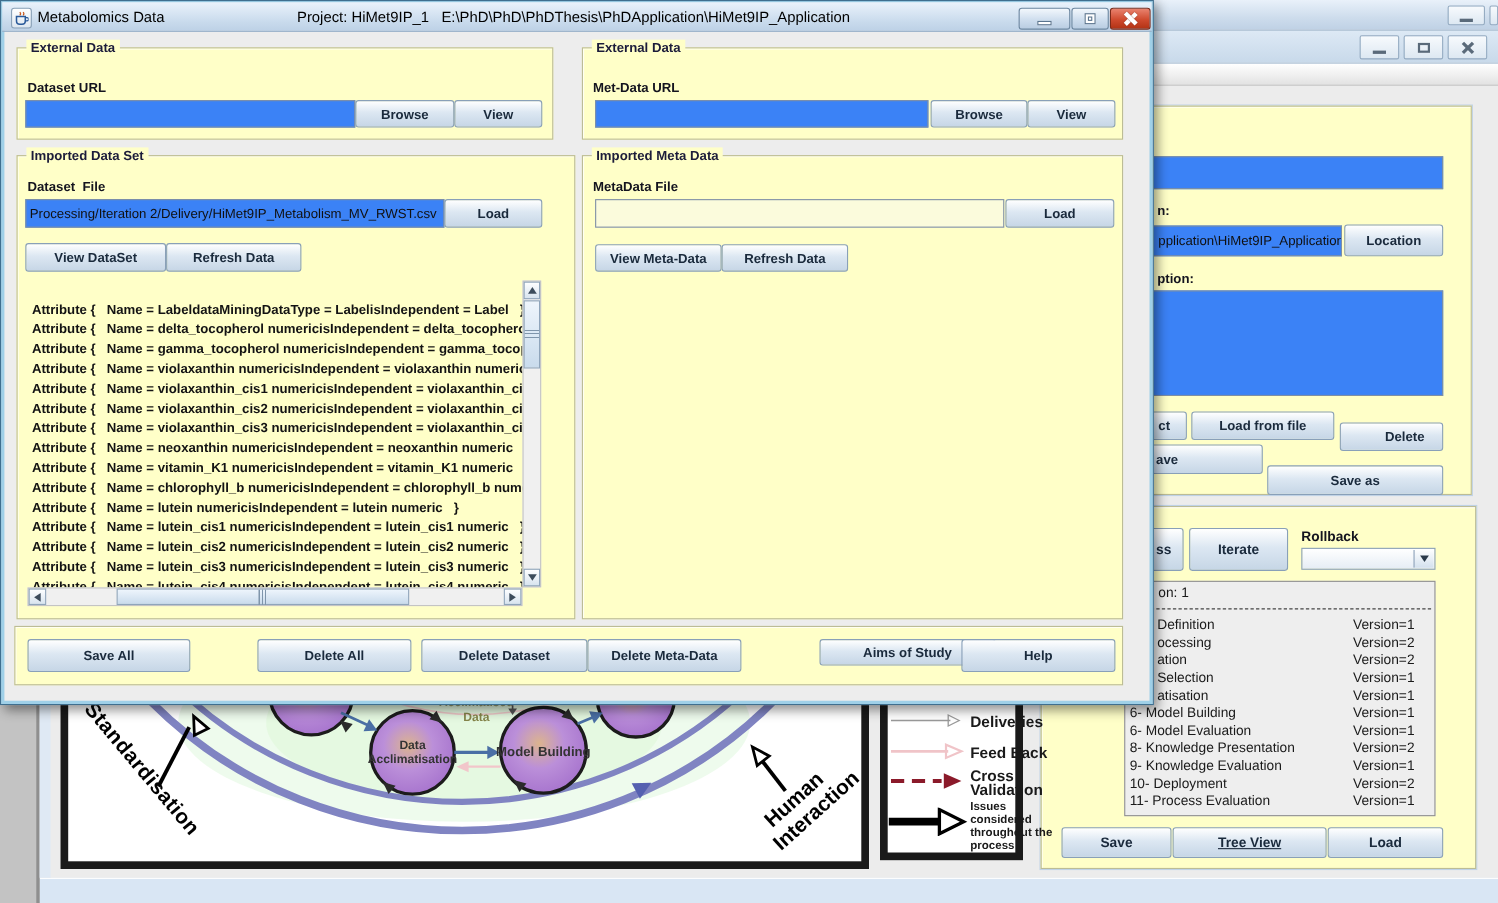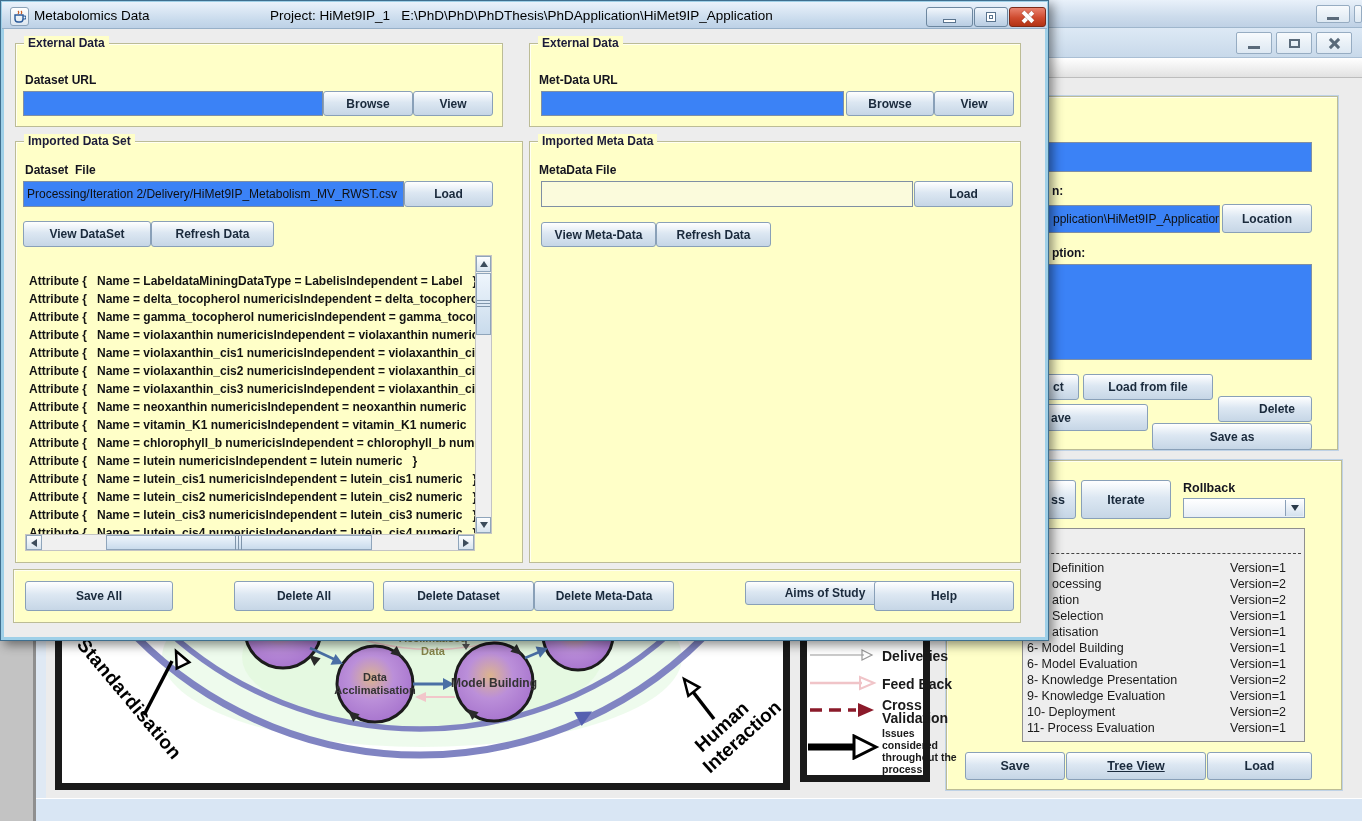--- a/index.html
+++ b/index.html
@@ -135,40 +135,41 @@
   <div class="abs inp" style="left:972px; top:205px; width:248px; height:28px;">
     <span class="abs" style="left:80px; top:6px; font-size:12px; white-space:pre;">pplication\HiMet9IP_Application</span>
   </div>
   <div class="abs btn" style="left:1222px; top:204px; width:90px; height:29px;">Location</div>
   <div class="abs lbl" style="left:1052px; top:246px; z-index:3;">ption:</div>
   <div class="abs inp" style="left:972px; top:264px; width:340px; height:96px;"></div>
   <div class="abs btn" style="left:962px; top:374px; width:117px; height:26px; justify-content:flex-start;">
     <span style="position:absolute; left:90px;">ct</span>
   </div>
   <div class="abs btn" style="left:1083px; top:374px; width:130px; height:26px;">Load from file</div>
-  <div class="abs btn" style="left:1218px; top:396px; width:94px; height:26px;padding-left:24px;">Delete</div>
+  <div class="abs btn" style="left:1218px; top:384px; width:94px; height:26px;padding-left:24px;">Delete</div>
   <div class="abs btn" style="left:962px; top:404px; width:186px; height:27px; justify-content:flex-start;">
     <span style="position:absolute; left:88px;">ave</span>
   </div>
   <div class="abs btn" style="left:1152px; top:404px; width:160px; height:27px;margin-top:19px;">Save as</div>
 
   <div class="abs ypanel" style="left:946px; top:460px; width:396px; height:330px;"></div>
   <div class="abs btn big" style="left:946px; top:480px; width:130px; height:39px; justify-content:flex-start;">
     <span style="position:absolute; left:104px;">ss</span>
   </div>
   <div class="abs btn big" style="left:1081px; top:480px; width:90px; height:39px;">Iterate</div>
   <div class="abs lbl" style="left:1183px; top:481px; font-size:12.5px; z-index:3;">Rollback</div>
   <div class="abs combo" style="left:1183px; top:498px; width:122px; height:20px;">
     <span style="font-size:12px; padding-left:4px;"></span>
     <span class="arr">
         <i class="tri down" style="border-top-color:#2a3a4a;"></i>
       </span>
   </div>
 
   <div class="abs stepbox" style="left:1022px; top:528px; width:283px; height:214px;"></div>
+  <div class="abs steprow" style="left:1022px; top:531px; width:283px; padding-left:31px; z-index:3;">on: 1</div>
   <div class="abs dashline" style="left:1026px; top:553px; width:275px;"></div>
   <div class="abs attr-rows" style="left:1022px; top:560px; width:282px; height:80px; z-index:3;">
 
       <div class="steprow" style="padding-left:30px;"><span>Definition</span><span class="ver">Version=1</span></div>
 
       <div class="steprow" style="padding-left:30px;"><span>ocessing</span><span class="ver">Version=2</span></div>
 
       <div class="steprow" style="padding-left:30px;"><span>ation</span><span class="ver">Version=2</span></div>
 
       <div class="steprow" style="padding-left:30px;"><span>Selection</span><span class="ver">Version=1</span></div>

